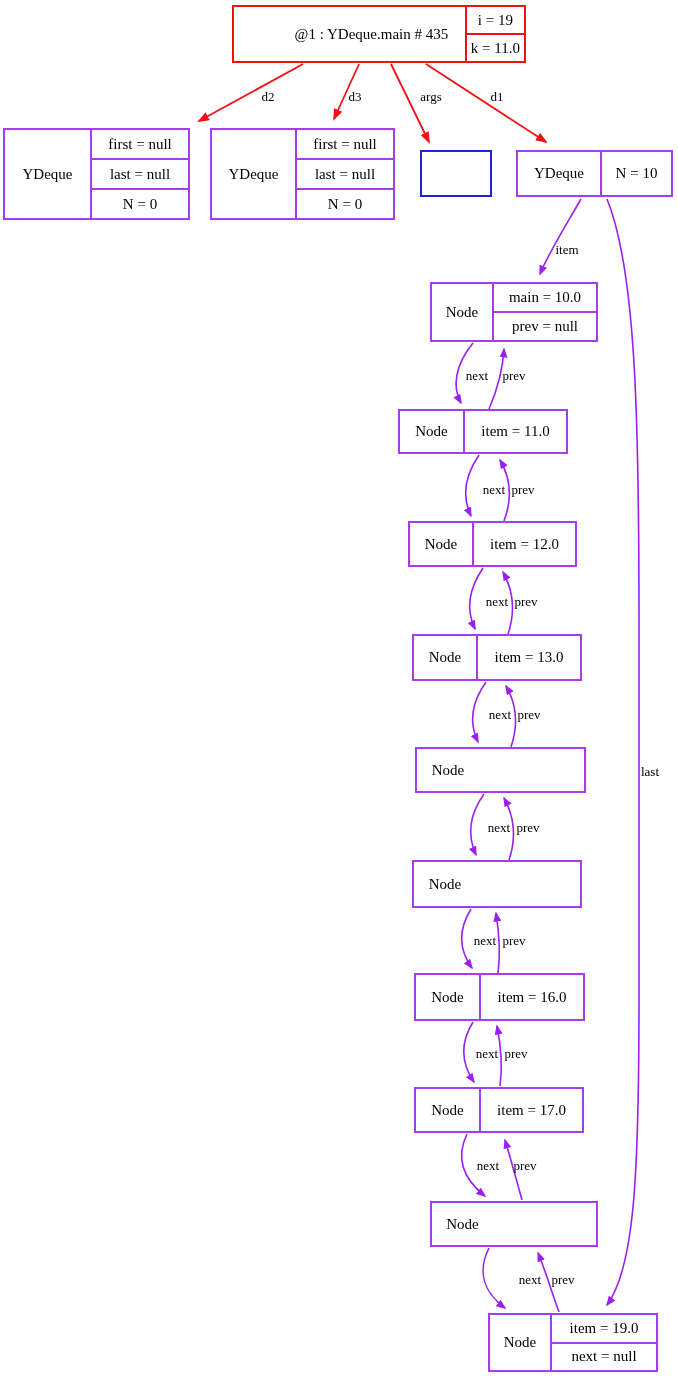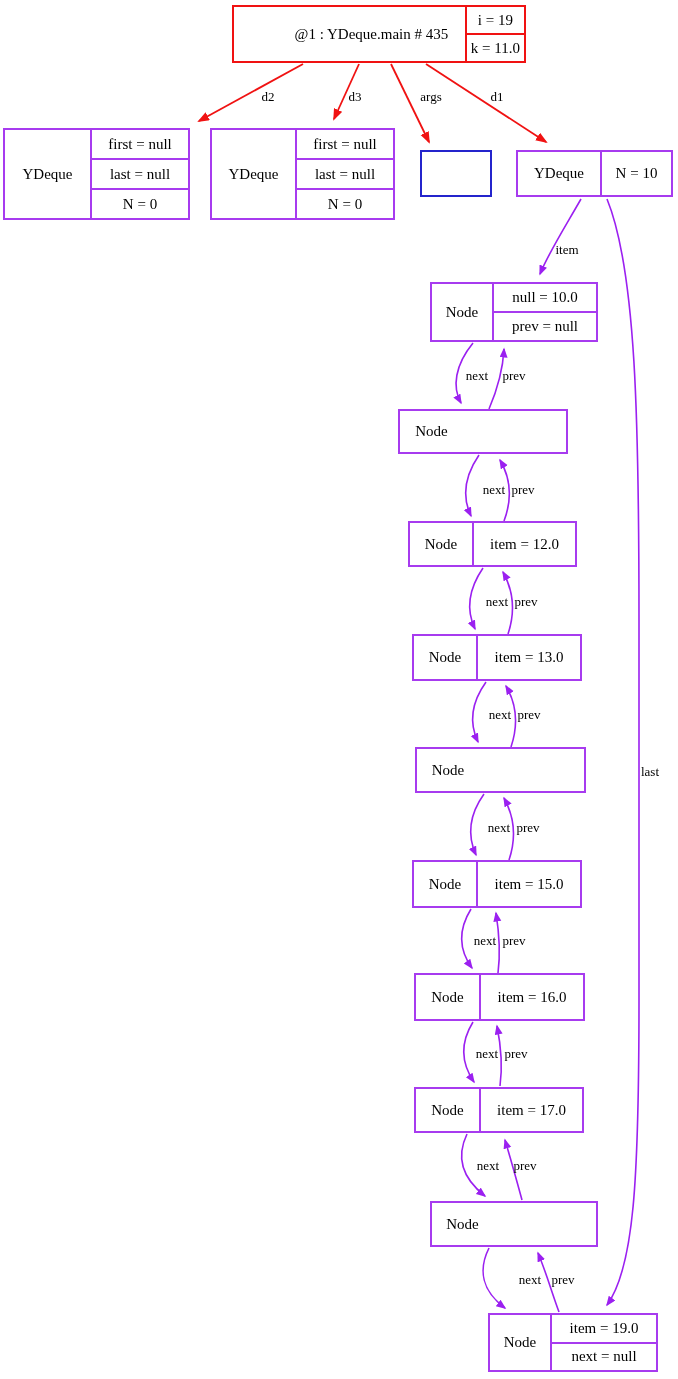--- a/index.html
+++ b/index.html
@@ -112,29 +112,32 @@
       <div class="field">N = 10</div>
     </div>
   </div>
 
   <span class="elabel" style="left:567px;top:250px;">item</span>
   <span class="elabel" style="left:650px;top:772px;">last</span>
 
   <div class="record" style="left:430px;top:282px;width:168px;height:60px;">
     <div class="name" style="width:60px;">Node</div>
     <div class="fields">
-      <div class="field">null = 10.0</div>
+      <div class="field">main = 10.0</div>
       <div class="field">prev = null</div>
     </div>
   </div>
   <span class="elabel" style="left:477px;top:376px;">next</span>
   <span class="elabel" style="left:514px;top:376px;">prev</span>
 
   <div class="record" style="left:398px;top:409px;width:170px;height:45px;">
     <div class="name" style="width:63px;">Node</div>
+    <div class="fields">
+      <div class="field">item = 11.0</div>
+    </div>
   </div>
   <span class="elabel" style="left:494px;top:490px;">next</span>
   <span class="elabel" style="left:523px;top:490px;">prev</span>
 
   <div class="record" style="left:408px;top:521px;width:169px;height:46px;">
     <div class="name" style="width:62px;">Node</div>
     <div class="fields">
       <div class="field">item = 12.0</div>
     </div>
   </div>
@@ -151,23 +154,20 @@
   <span class="elabel" style="left:529px;top:715px;">prev</span>
 
   <div class="record" style="left:415px;top:747px;width:171px;height:46px;">
     <div class="name" style="width:62px;">Node</div>
   </div>
   <span class="elabel" style="left:499px;top:828px;">next</span>
   <span class="elabel" style="left:528px;top:828px;">prev</span>
 
   <div class="record" style="left:412px;top:860px;width:170px;height:48px;">
     <div class="name" style="width:62px;">Node</div>
-    <div class="fields">
-      <div class="field">item = 15.0</div>
-    </div>
   </div>
   <span class="elabel" style="left:485px;top:941px;">next</span>
   <span class="elabel" style="left:514px;top:941px;">prev</span>
 
   <div class="record" style="left:414px;top:973px;width:171px;height:48px;">
     <div class="name" style="width:63px;">Node</div>
     <div class="fields">
       <div class="field">item = 16.0</div>
     </div>
   </div>

